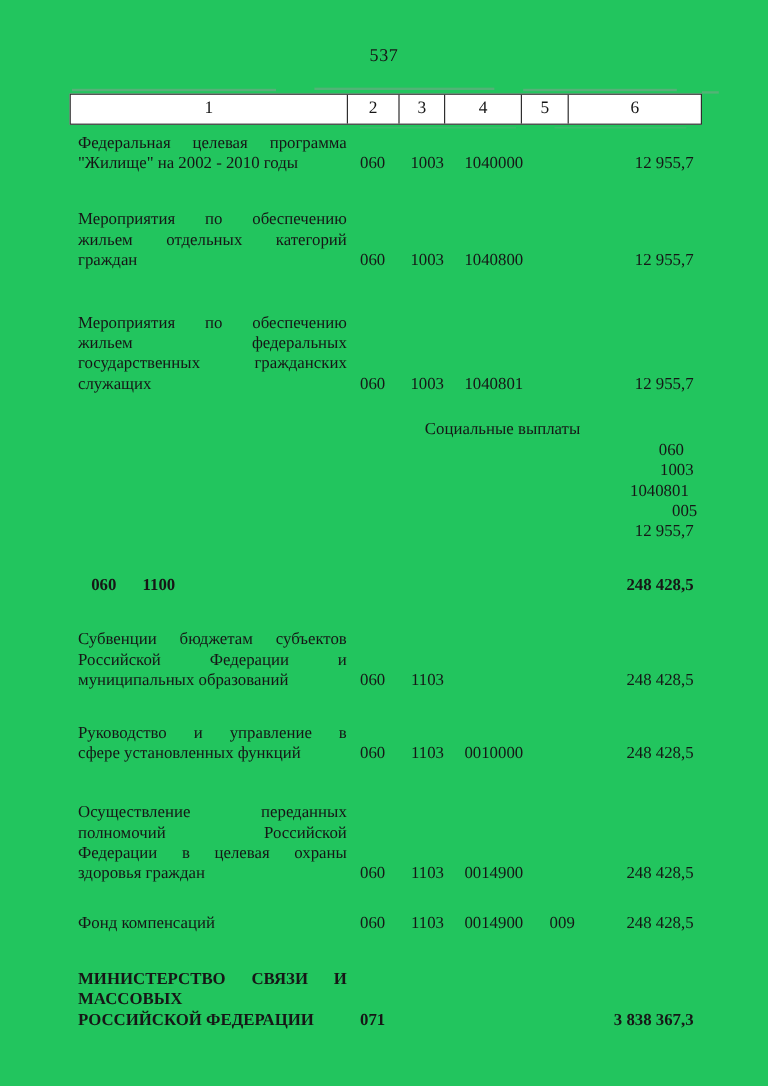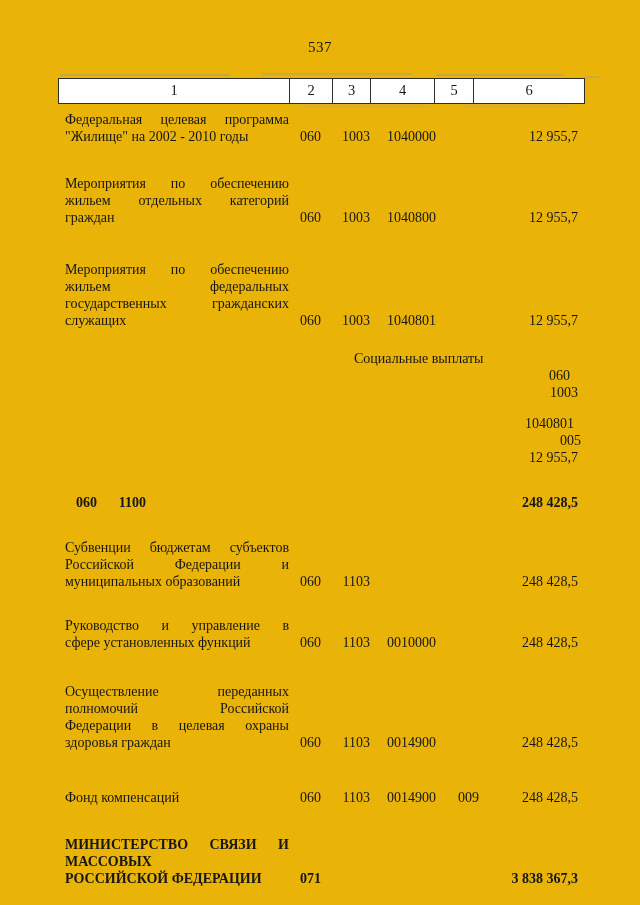--- a/index.html
+++ b/index.html
@@ -6,21 +6,21 @@
   html, body {
     margin: 0;
     padding: 0;
     background: #e8e8e8;
   }
   .page {
     position: relative;
     width: 640px;
     height: 905px;
     margin: 0 auto;
-    background: #eab308;
+    background: #22c55e;
     font-family: "Liberation Serif", "DejaVu Serif", serif;
     color: #161616;
     overflow: hidden;
   }
   .page-number {
     position: absolute;
     top: 39px;
     left: 0;
     width: 640px;
     text-align: center;
@@ -82,21 +82,21 @@
     padding-right: 62px;
     font-size: 14px;
     line-height: 17px;
   }
   .row.bold { font-weight: bold; }
   .row .c1 { width: 224px; }
   .c1 .ln { text-align: justify; text-align-last: justify; }
   .c1 .ln.last { text-align-last: left; }
   .row .c2 { width: 40px; box-sizing: border-box; padding-left: 11px; }
   .row .c3 { width: 41px; box-sizing: border-box; padding-left: 9px; text-align: right; }
-  .row .c4 { width: 70px; box-sizing: border-box; padding-left: 17px; margin-top: 14px; }
+  .row .c4 { width: 70px; box-sizing: border-box; padding-left: 17px; }
   .row .c5 { width: 36px; box-sizing: border-box; padding-left: 18px; }
   .row .c6 { flex: 1; text-align: right; }
   
   .rows .row:nth-child(1)  { margin-top: 7px;  }
   .rows .row:nth-child(2)  { margin-top: 30px; }
   .rows .row:nth-child(3)  { margin-top: 35px; }
   .rows .row:nth-child(4)  { margin-top: 21px; flex-direction: column; }
   .rows .row:nth-child(5)  { margin-top: 28px; }
   .rows .row:nth-child(6)  { margin-top: 28px; }
   .rows .row:nth-child(7)  { margin-top: 27px; }

